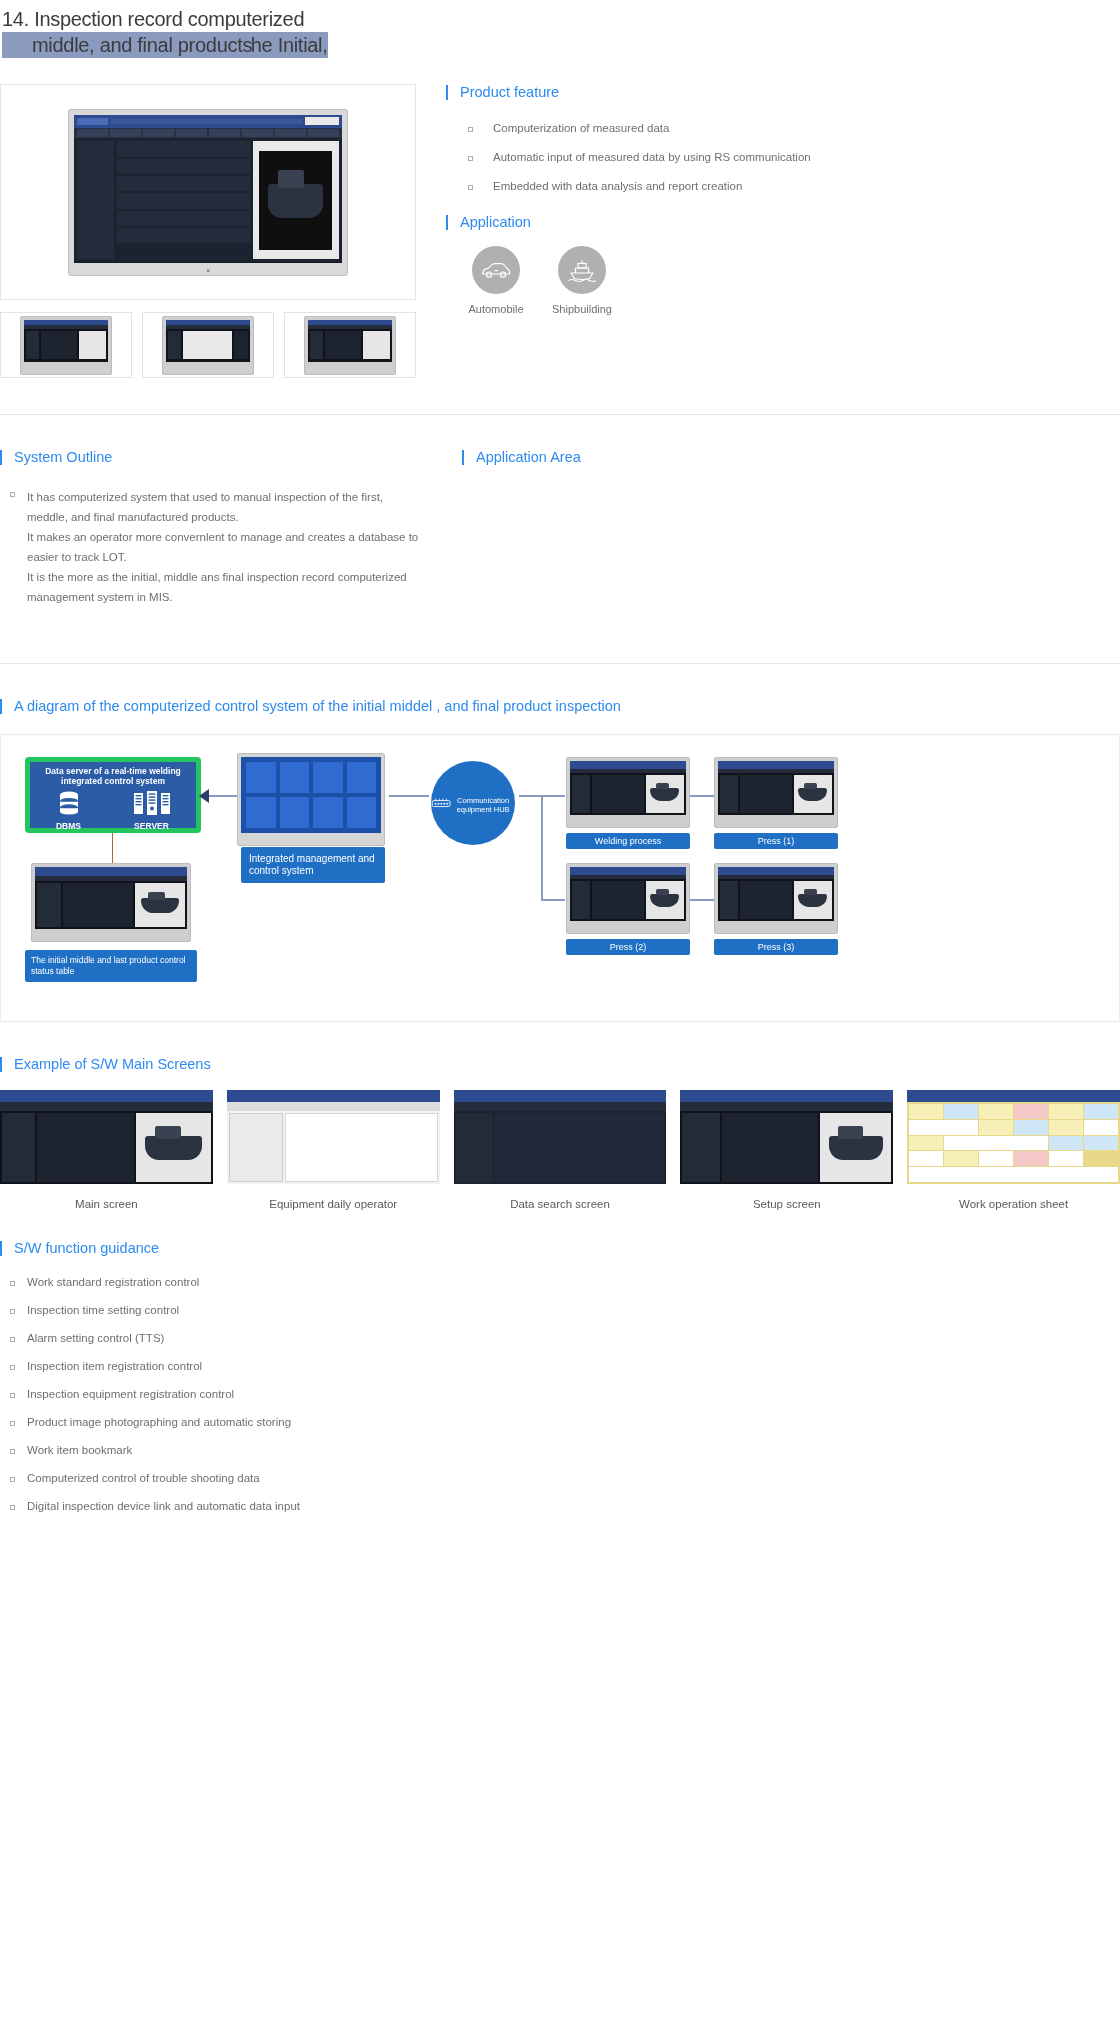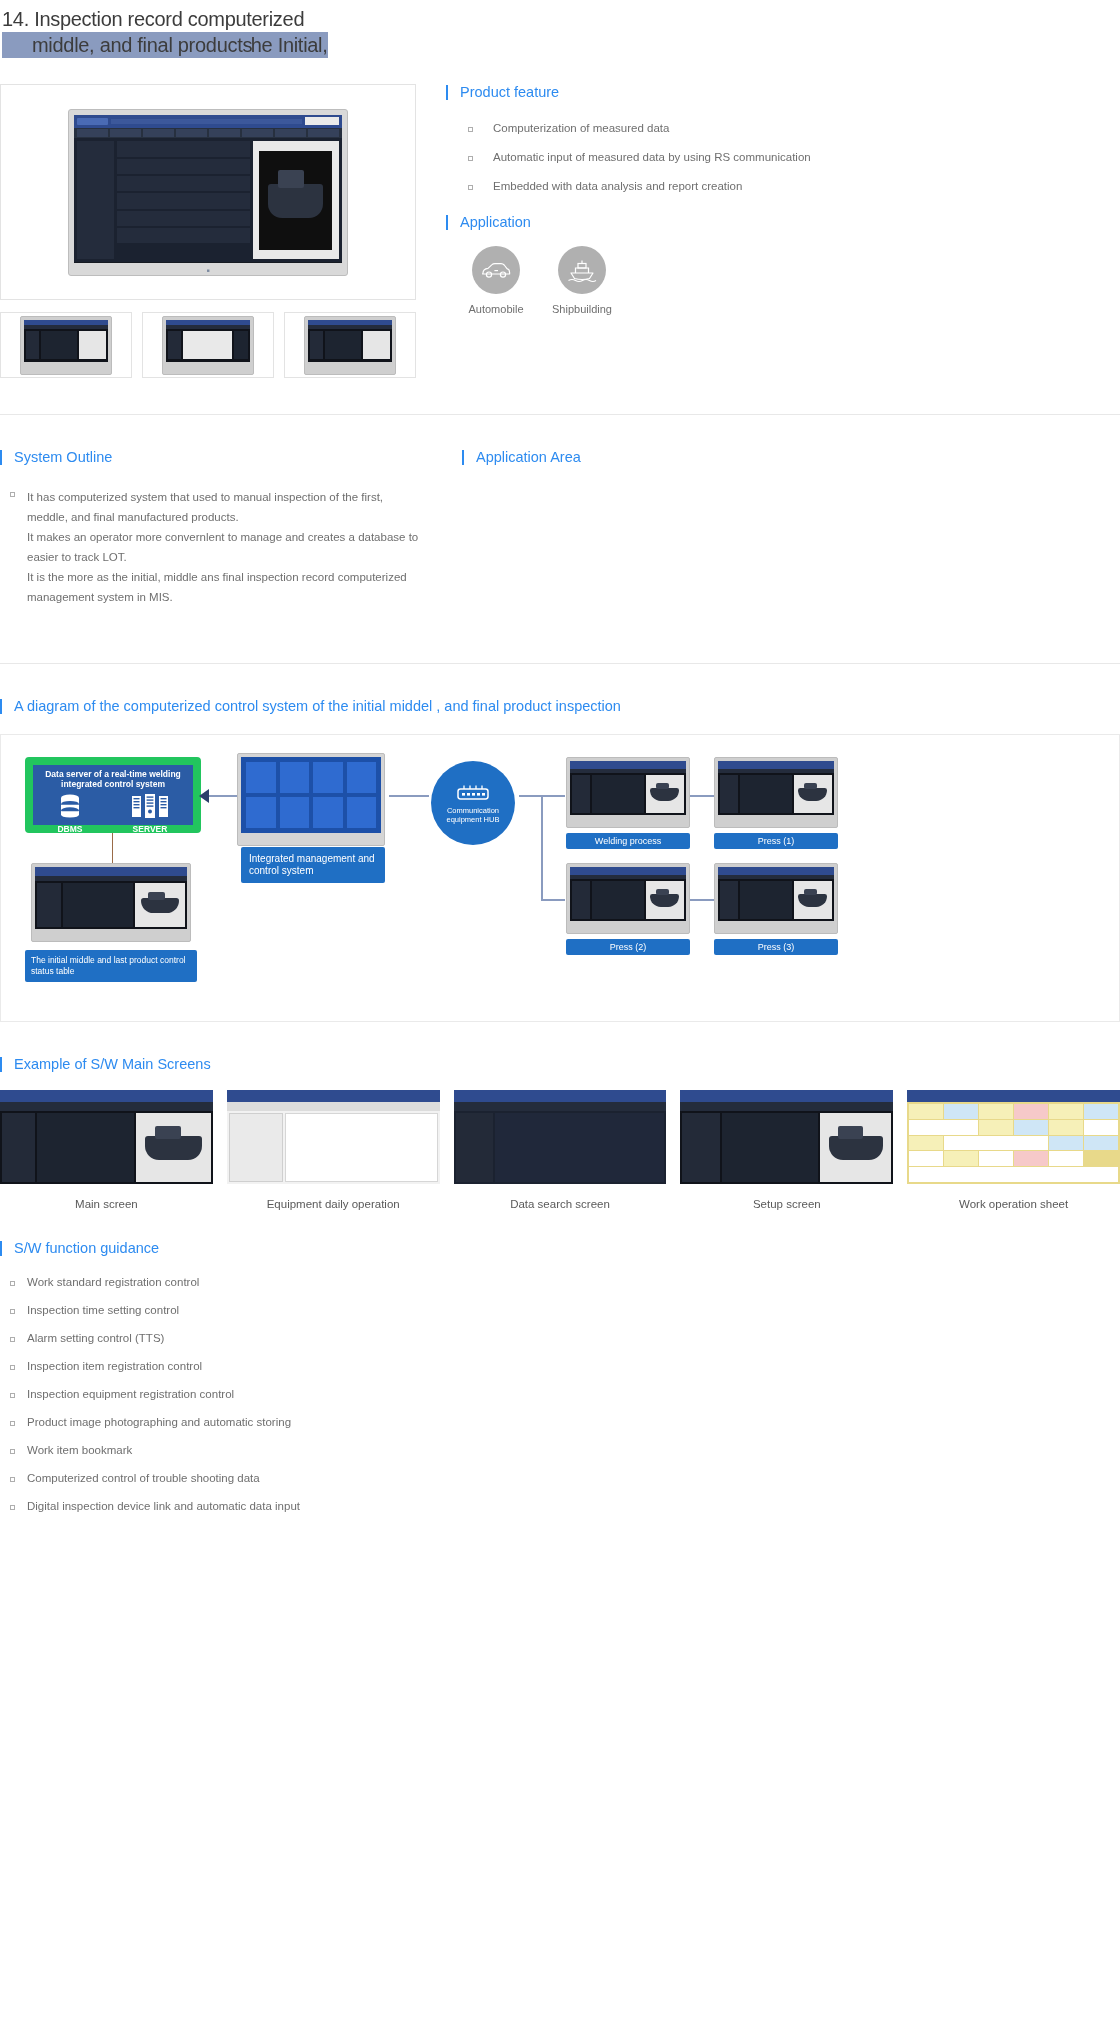--- a/index.html
+++ b/index.html
@@ -81,42 +81,42 @@
   .bullet-list { margin-top: 22px; padding-left: 10px; }
   .bullet-list li { list-style: none; display: flex; align-items: flex-start; gap: 12px; font-size: 11.5px; color: #6f6f6f; margin-bottom: 16px; line-height: 20px; }
   .bullet-list .txt span { display: block; }
 
   
   .diagram-wrap { margin-top: 34px; }
   .diagram-box { border: 1px solid #eaeaea; margin-top: 20px; height: 288px; position: relative; background: #fff; }
 
   .db-server {
     position: absolute; left: 24px; top: 22px; width: 176px; height: 76px;
-    background: #2b5ca5; border: 8px solid #22c55e; border-radius: 4px;
+    background: #2b5ca5; border: 5px solid #22c55e; border-radius: 4px;
     color: #fff; text-align: center; padding-top: 4px;
   }
   .db-server .cap { font-size: 8.5px; line-height: 10px; font-weight: 700; padding: 0 6px; }
   .db-server .icons { display: flex; justify-content: space-around; margin-top: 4px; }
   .db-server .ic-lab { font-size: 8.5px; font-weight: 700; margin-top: 1px; }
 
   .status-shot { position: absolute; left: 30px; top: 128px; width: 160px; height: 78px; }
   .status-cap {
     position: absolute; left: 24px; top: 215px; width: 172px;
     background: #1f6fc4; color: #fff; font-size: 8.5px; line-height: 11px;
     padding: 5px 6px; border-radius: 2px;
   }
 
   .kiosk { position: absolute; left: 236px; top: 18px; width: 148px; }
   .kiosk-cap {
     position: absolute; left: 240px; top: 112px; width: 144px;
     background: #1f6fc4; color: #fff; font-size: 10px; line-height: 12px;
     padding: 6px 8px; border-radius: 2px;
   }
 
-  .hub { position: absolute; left: 430px; top: 26px; width: 84px; height: 84px; border-radius: 50%; background: #1f6fc4; color: #fff; text-align: center; display: flex; flex-direction: column; align-items: center; justify-content: center; }
+  .hub { position: absolute; left: 430px; top: 26px; width: 84px; height: 84px; border-radius: 50%; background: #1f6fc4; color: #fff; text-align: center; display: flex; flex-direction: row; align-items: center; justify-content: center; }
   .hub .hub-lab { font-size: 7.5px; line-height: 9px; margin-top: 3px; }
 
   .node { position: absolute; width: 124px; }
   .node-cap { margin-top: 5px; background: #1f6fc4; color: #fff; font-size: 9px; text-align: center; border-radius: 2px; padding: 3px 0; }
   .n1 { left: 565px; top: 22px; }
   .n2 { left: 713px; top: 22px; }
   .n3 { left: 565px; top: 128px; }
   .n4 { left: 713px; top: 128px; }
 
   .ln { position: absolute; background: #8a9bbf; }
@@ -541,21 +541,21 @@
 
       <div class="screen-cell">
         <div style="height:94px;background:#f2f2f2;overflow:hidden">
           <div style="height:13%;background:#2f4b8f"></div>
           <div style="height:9%;background:#dcdcdc"></div>
           <div style="height:78%;display:flex;gap:2px;padding:2px">
             <div style="width:26%;background:#eaeaea;border:1px solid #cfcfcf"></div>
             <div style="flex:1;background:#ffffff;border:1px solid #d6d6d6"></div>
           </div>
         </div>
-        <div class="screen-cap">Equipment daily operation</div>
+        <div class="screen-cap">Equipment daily operator</div>
       </div>
 
       <div class="screen-cell">
         <div style="height:94px;background:#1b2230;overflow:hidden">
           <div style="height:13%;background:#2f4b8f"></div>
           <div style="height:9%;background:#242c3c"></div>
           <div style="height:78%;display:flex;gap:2px;padding:2px">
             <div style="width:18%;background:#232a38"></div>
             <div style="flex:1;background:#20283a"></div>
           </div>

